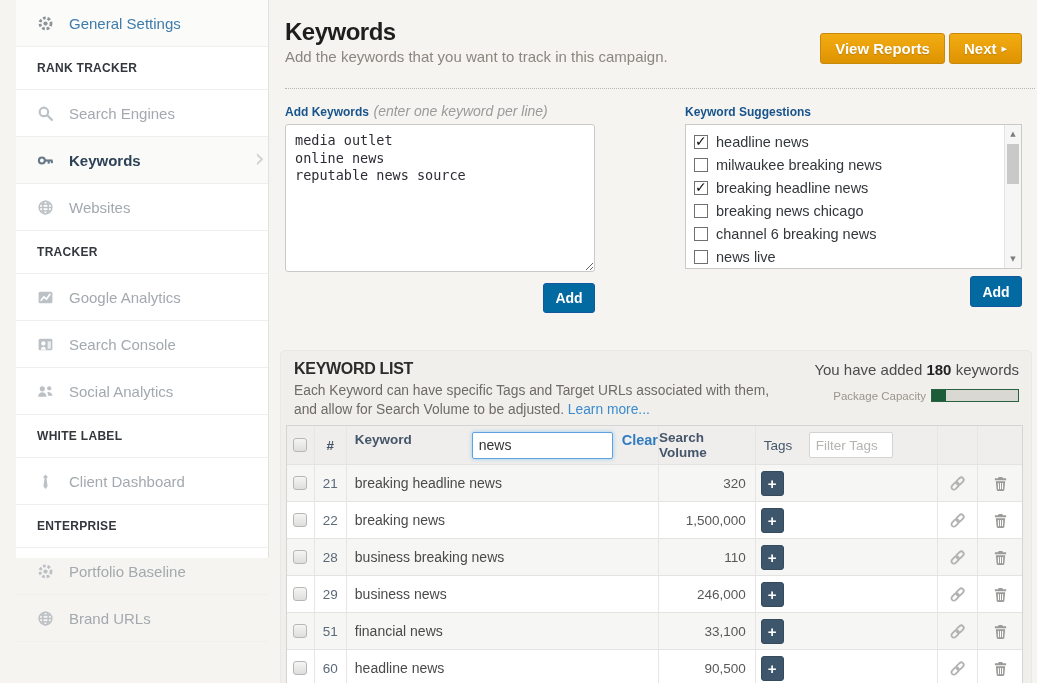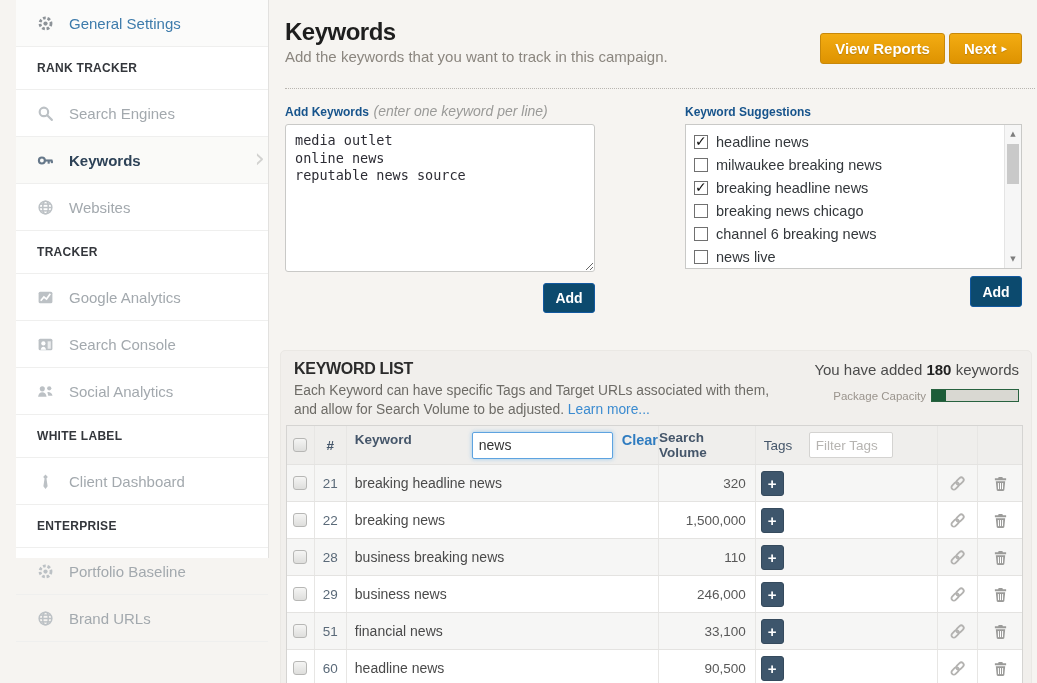--- a/index.html
+++ b/index.html
@@ -27,21 +27,21 @@
   .hdr-btns { position:absolute; right:15px; top:33px; display:flex; gap:4px;margin-left:22px; }
   .btn-orange { height:31px; padding:0 14px; background:linear-gradient(#f3ac12,#de9301); border:1px solid #c8880a; border-radius:3px; color:#fff; font-weight:bold; font-size:15px; display:flex; align-items:center; cursor:pointer; text-shadow:0 1px 1px rgba(120,80,0,.35); font-family:"Liberation Sans",sans-serif; }
   .btn-orange .tri { font-size:11px; margin-left:5px; font-family:"DejaVu Sans",sans-serif; }
   .dotted { position:absolute; left:31px; right:2px; top:88px; border-bottom:1px dotted #b8b5b0; }
 
   
   .sec-label { font-size:12px; font-weight:bold; color:#17548c; }
   .sec-hint { font-size:14px; font-style:italic; color:#9a9a98; font-weight:normal; }
   .add-col { position:absolute; left:31px; top:102px; width:310px; }
   .kw-textarea { margin-top:4px; width:310px; height:148px; border:1px solid #c9c9c7; border-radius:3px; background:#fff; font-family:"DejaVu Sans Mono",monospace; font-size:13.5px; color:#2c2c34; padding:7px 9px; line-height:1.3; resize:both; outline:none; }
-  .btn-blue { width:52px; height:30px; background:#0c4a6e; border:1px solid #11589f; border-radius:3px; color:#fff; font-weight:bold; font-size:14px; cursor:pointer; font-family:"Liberation Sans",sans-serif; }
+  .btn-blue { width:52px; height:30px; background:#0369a1; border:1px solid #11589f; border-radius:3px; color:#fff; font-weight:bold; font-size:14px; cursor:pointer; font-family:"Liberation Sans",sans-serif; }
   .add-left { position:absolute; left:289px; top:283px; }
 
   
   .sug-col { position:absolute; left:431px; top:102px; width:337px; }
   .sug-box { margin-top:4px; position:relative; width:337px; height:145px; background:#fff; border:1px solid #c9c9c7; overflow:hidden; }
   .sug-list { padding:5px 24px 0 8px; }
   .sug-item { display:flex; align-items:center; height:23px; cursor:pointer; }
   .cb { appearance:none; -webkit-appearance:none; width:14px; height:14px; border:1px solid #707070; background:#fff; margin:0 8px 0 0; position:relative; cursor:pointer; flex:0 0 auto; }
   .cb:checked::after { content:"✓"; position:absolute; left:0px; top:-3px; font-size:14px; font-weight:bold; color:#111; font-family:"DejaVu Sans",sans-serif; }
   .sug-item .txt { font-size:14.5px; color:#33373b; }

